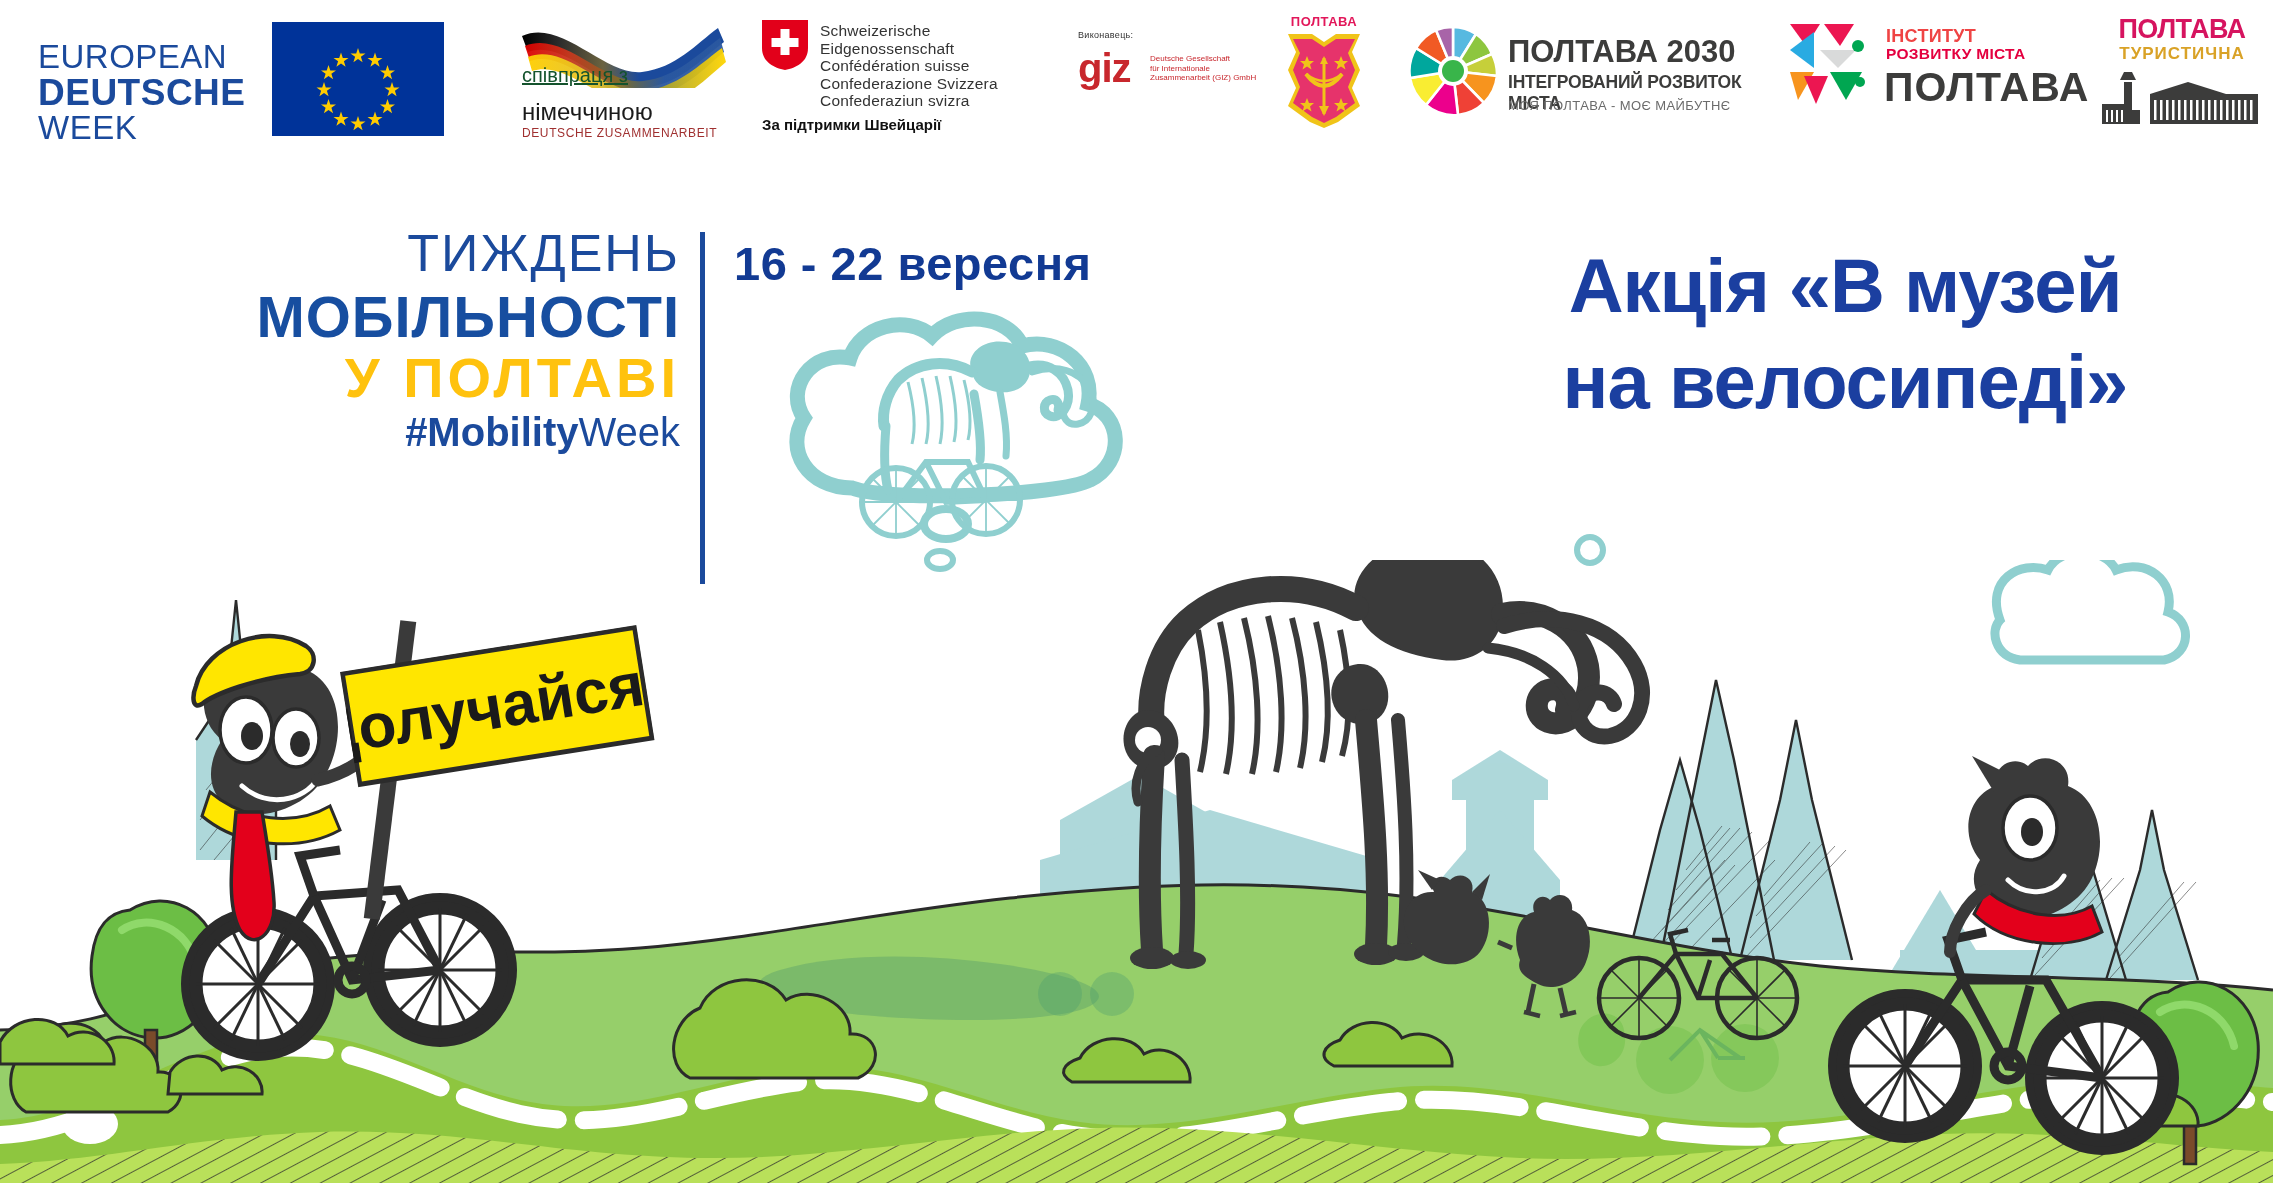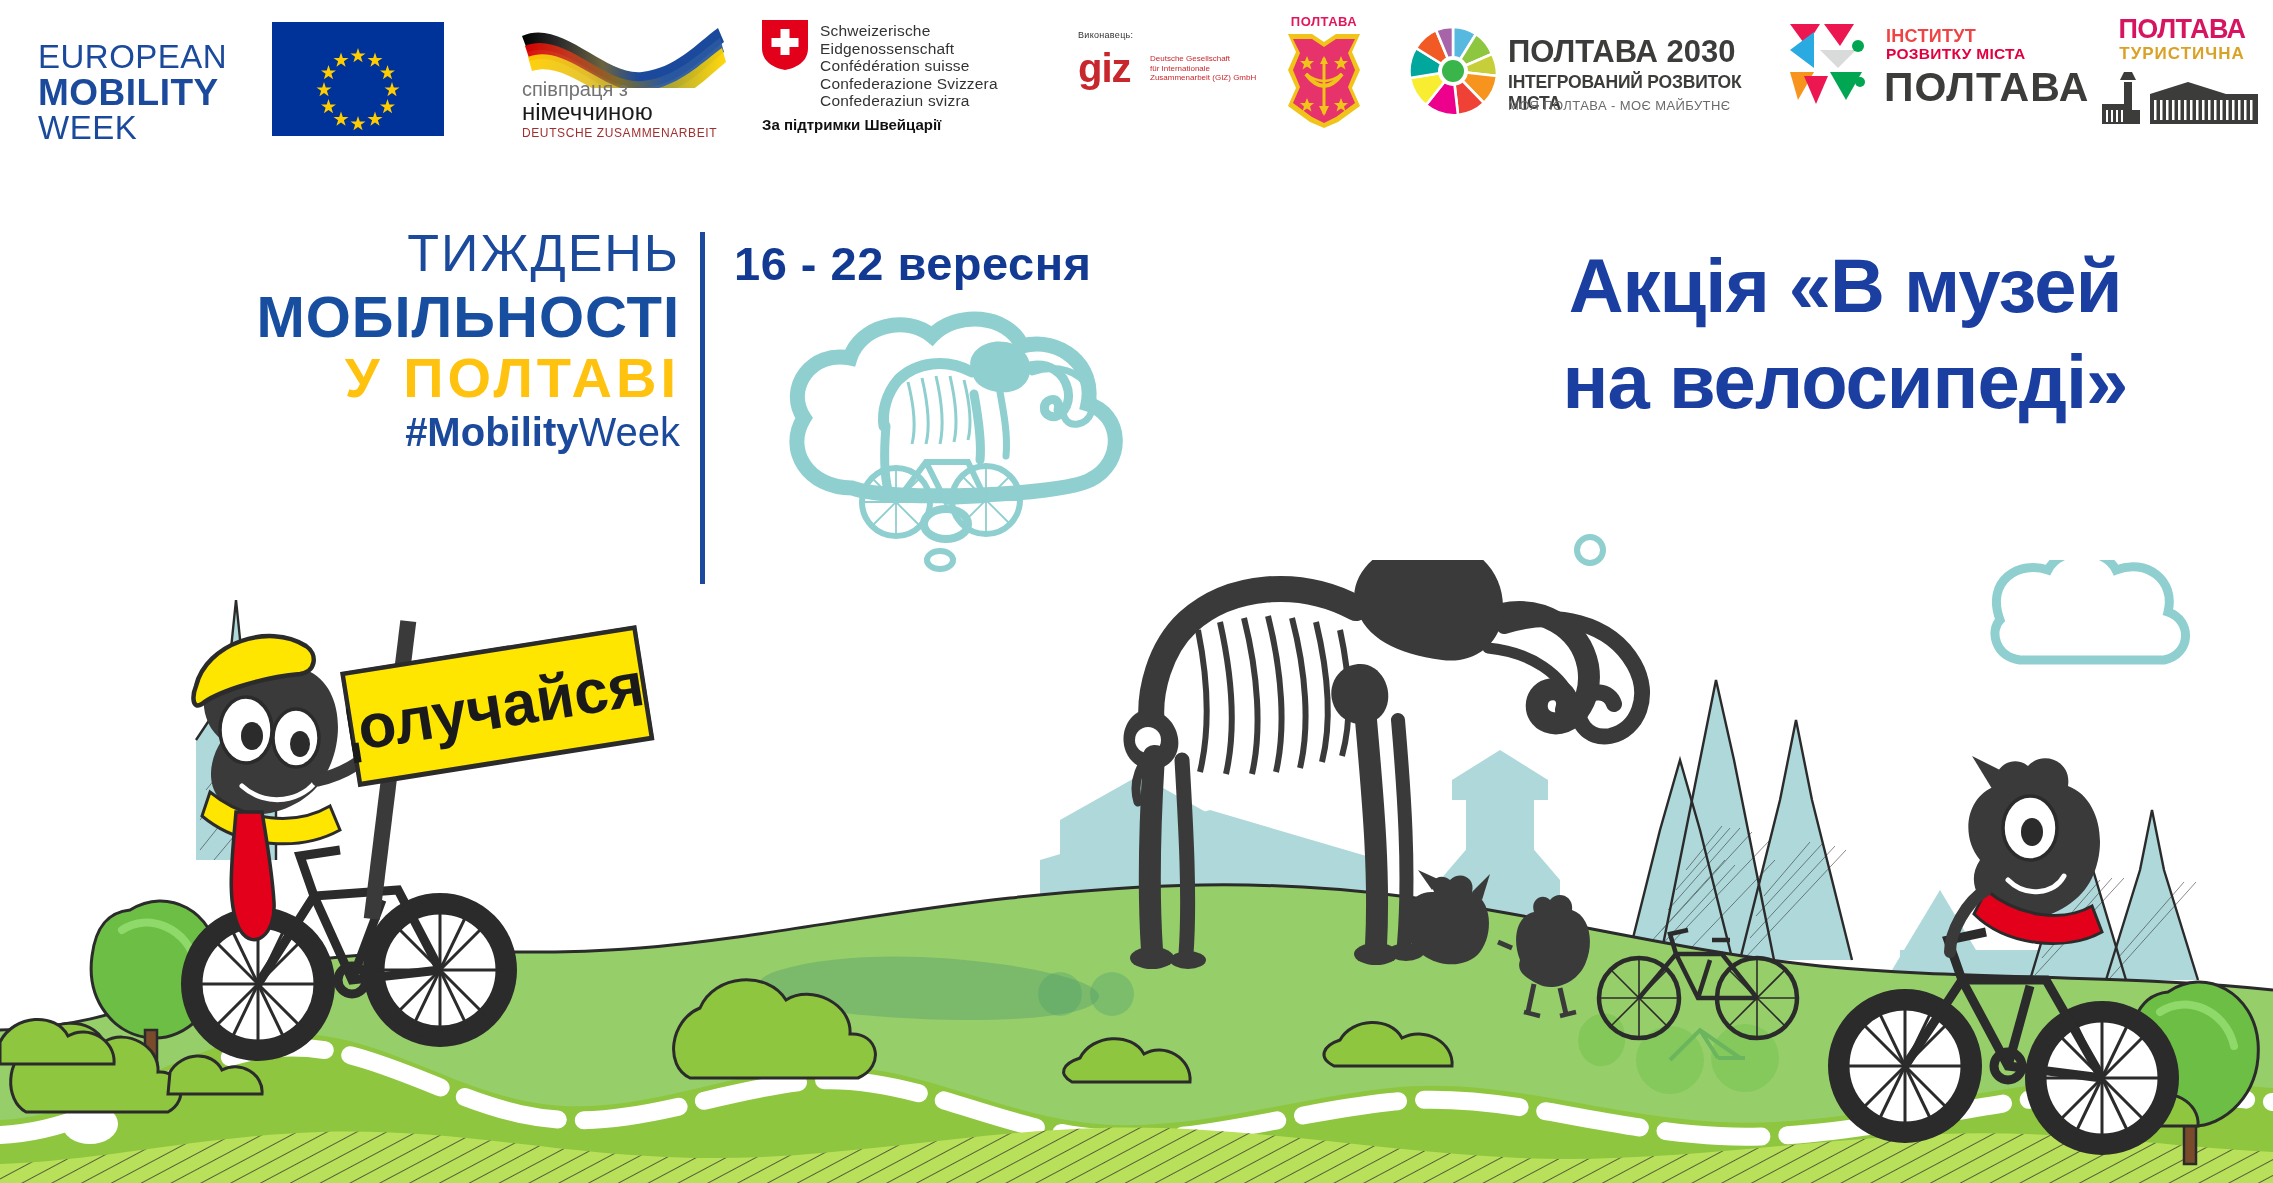--- a/index.html
+++ b/index.html
@@ -16,21 +16,21 @@
   #emw .l1{font-size:33px;font-weight:400;margin-top:26px;}
   #emw .l2{font-size:37px;font-weight:700;}
   #emw .l3{font-size:33px;font-weight:400;}
 
   
   #euflag{left:272px;top:22px;width:172px;height:114px;background:#003399;}
 
   
   #gerukr{left:512px;top:16px;width:222px;height:120px;}
   #gerukr .swoosh{position:absolute;left:0;top:0;width:222px;height:72px;}
-  #gerukr .t1{position:absolute;left:10px;top:62px;font-size:20px;color:#737373;font-family:"Liberation Sans",sans-serif;}
+  #gerukr .t1{position:absolute;left:10px;top:48px;font-size:20px;color:#14532d;font-family:"Liberation Sans",sans-serif;text-decoration:underline;}
   #gerukr .t2{position:absolute;left:10px;top:82px;font-size:24px;color:#1a1a1a;font-family:"Liberation Sans",sans-serif;}
   #gerukr .t3{position:absolute;left:10px;top:110px;font-size:12px;color:#a03030;letter-spacing:.6px;font-family:"Liberation Sans",sans-serif;}
 
   
   #swiss{left:762px;top:20px;width:290px;height:120px;}
   #swiss .shield{position:absolute;left:0;top:0;width:46px;height:50px;}
   #swiss .lines{position:absolute;left:58px;top:2px;}
   #swiss .lines div{font-size:15.5px;color:#333;line-height:17.5px;letter-spacing:.2px;}
   #swiss .sup{position:absolute;left:0px;top:96px;font-size:15px;font-weight:700;color:#111;}
 
@@ -86,21 +86,21 @@
 </style>
 </head>
 <body>
 
 <div id="banner">
 
   <div id="logo-bar">
 
     <div class="logo" id="emw">
       <div class="l1">EUROPEAN</div>
-      <div class="l2">MOBILITY</div>
+      <div class="l2">DEUTSCHE</div>
       <div class="l3">WEEK</div>
     </div>
 
     <div class="logo" id="euflag">
       <svg viewBox="0 0 172 114" width="172" height="114">
         <rect x="0" y="0" width="172" height="114" fill="#003399"></rect>
         <g fill="#FFCC00">
           <polygon points="86,26 87.8,31.4 93.5,31.4 88.9,34.8 90.6,40.2 86,36.9 81.4,40.2 83.1,34.8 78.5,31.4 84.2,31.4"></polygon>
           <polygon points="103,30.5 104.8,35.9 110.5,35.9 105.9,39.3 107.6,44.7 103,41.4 98.4,44.7 100.1,39.3 95.5,35.9 101.2,35.9"></polygon>
           <polygon points="115.5,43 117.3,48.4 123,48.4 118.4,51.8 120.1,57.2 115.5,53.9 110.9,57.2 112.6,51.8 108,48.4 113.7,48.4"></polygon>

